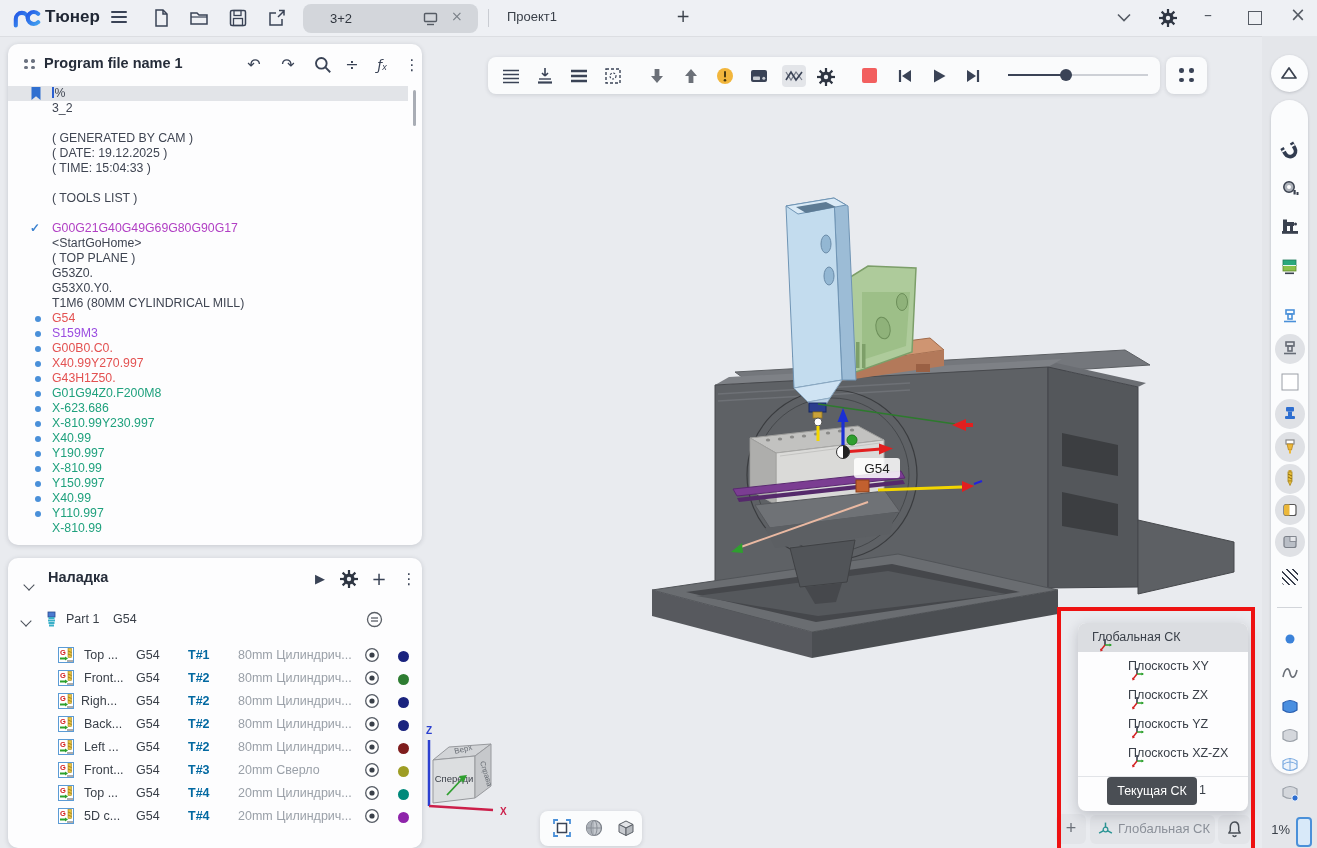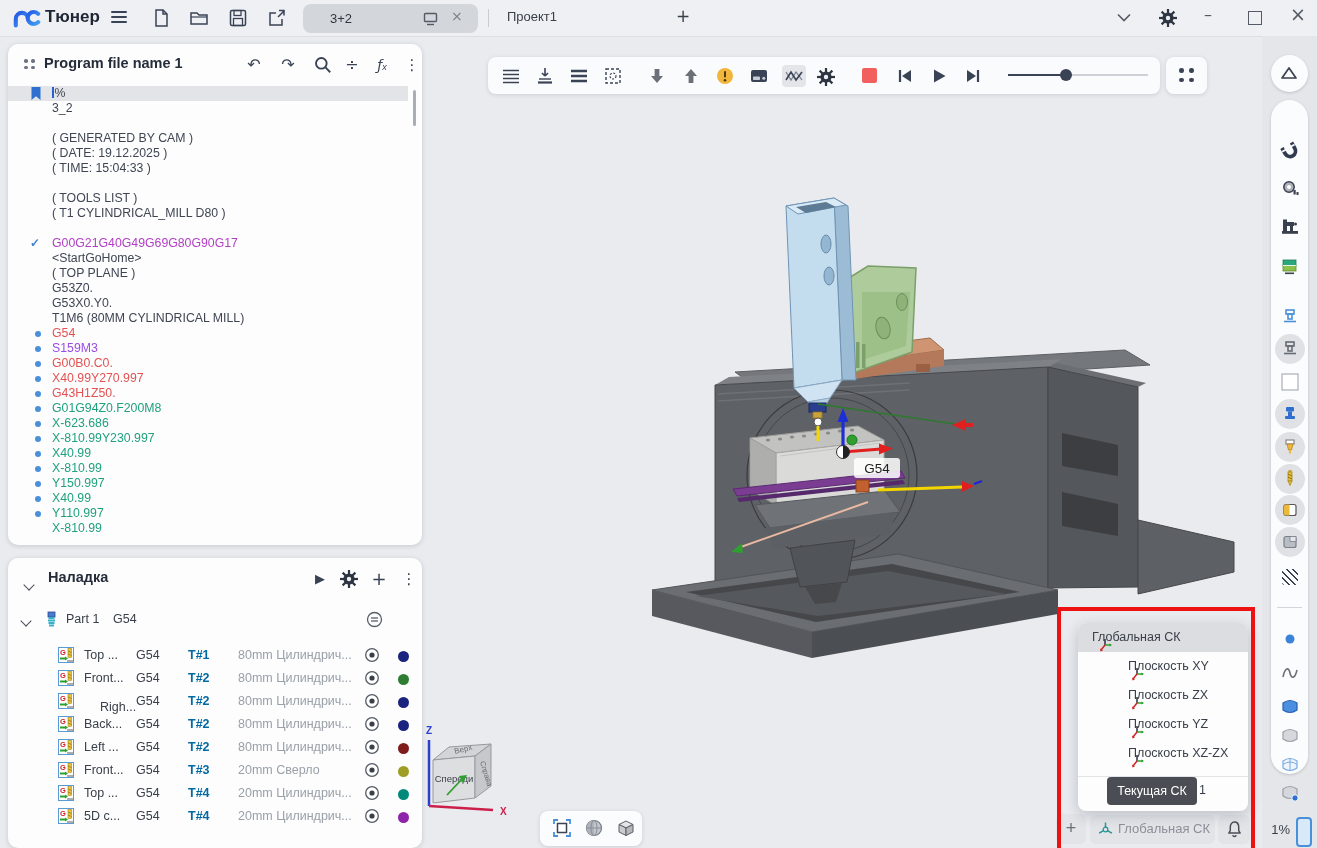--- a/index.html
+++ b/index.html
@@ -173,37 +173,37 @@
         <div class="gline hl"><span class="gmark"><svg width="12" height="15" viewBox="0 0 12 15">
               <path d="M1.5 1 h9 v13 l-4.5 -3.8 l-4.5 3.8 z" fill="#2f6fd0"></path>
             </svg></span><span class="caret"></span><span class="gtext c-dark">%</span></div>
         <div class="gline"><span class="gtext c-dark">3_2</span></div>
         <div class="gline"><span class="gtext c-dark"></span></div>
         <div class="gline"><span class="gtext c-dark">( GENERATED BY CAM )</span></div>
         <div class="gline"><span class="gtext c-dark">( DATE: 19.12.2025 )</span></div>
         <div class="gline"><span class="gtext c-dark">( TIME: 15:04:33 )</span></div>
         <div class="gline"><span class="gtext c-dark"></span></div>
         <div class="gline"><span class="gtext c-dark">( TOOLS LIST )</span></div>
-        <div class="gline"><span class="gtext c-dark">( T1 CYLINDRICAL_MILL D80 )</span></div>
         <div class="gline"><span class="gtext c-dark"></span></div>
         <div class="gline"><span class="gcheck">✓</span><span class="gtext c-magenta">G00G21G40G49G69G80G90G17</span></div>
         <div class="gline"><span class="gtext c-dark">&lt;StartGoHome&gt;</span></div>
         <div class="gline"><span class="gtext c-dark">( TOP PLANE )</span></div>
         <div class="gline"><span class="gtext c-dark">G53Z0.</span></div>
         <div class="gline"><span class="gtext c-dark">G53X0.Y0.</span></div>
         <div class="gline"><span class="gtext c-dark">T1M6 (80MM CYLINDRICAL MILL)</span></div>
         <div class="gline"><span class="bdot"></span><span class="gtext c-red">G54</span></div>
         <div class="gline"><span class="bdot"></span><span class="gtext c-violet">S159M3</span></div>
         <div class="gline"><span class="bdot"></span><span class="gtext c-red">G00B0.C0.</span></div>
         <div class="gline"><span class="bdot"></span><span class="gtext c-red">X40.99Y270.997</span></div>
         <div class="gline"><span class="bdot"></span><span class="gtext c-red">G43H1Z50.</span></div>
         <div class="gline"><span class="bdot"></span><span class="gtext c-teal">G01G94Z0.F200M8</span></div>
         <div class="gline"><span class="bdot"></span><span class="gtext c-teal">X-623.686</span></div>
         <div class="gline"><span class="bdot"></span><span class="gtext c-teal">X-810.99Y230.997</span></div>
         <div class="gline"><span class="bdot"></span><span class="gtext c-teal">X40.99</span></div>
+        <div class="gline"><span class="bdot"></span><span class="gtext c-teal">Y190.997</span></div>
         <div class="gline"><span class="bdot"></span><span class="gtext c-teal">X-810.99</span></div>
         <div class="gline"><span class="bdot"></span><span class="gtext c-teal">Y150.997</span></div>
         <div class="gline"><span class="bdot"></span><span class="gtext c-teal">X40.99</span></div>
         <div class="gline"><span class="bdot"></span><span class="gtext c-teal">Y110.997</span></div>
         <div class="gline"><span class="gtext c-teal">X-810.99</span></div>
       </div>
     <div class="scrollthumb"></div>
   </div>
 
   <div id="panel-setup" class="panel">
@@ -287,21 +287,21 @@
           <span class="scell" style="left: 50px; top: 3px;"><svg width="16" height="16" viewBox="0 0 16 16">
               <rect x="0.5" y="0.5" width="15" height="15" fill="#fff" stroke="#5b9bd5"></rect>
               <text x="2" y="8" font-size="7.5" font-weight="bold" fill="#d42222" font-family="Liberation Sans,sans-serif">G</text>
               <rect x="10" y="1.5" width="3.5" height="9" fill="#e8c33a" stroke="#a8871f" stroke-width="0.6"></rect>
               <line x1="10" y1="4" x2="13.5" y2="5.5" stroke="#8a6a10" stroke-width="0.7"></line>
               <line x1="10" y1="7" x2="13.5" y2="8.5" stroke="#8a6a10" stroke-width="0.7"></line>
               <line x1="2" y1="11.5" x2="7" y2="11.5" stroke="#2ca02c" stroke-width="2"></line>
               <polygon points="7,9.5 7,13.5 10,11.5" fill="#2ca02c"></polygon>
               <line x1="9" y1="14" x2="15" y2="14" stroke="#8a8a8a" stroke-width="1.4"></line>
             </svg></span>
-          <span class="scell " style="left: 92px; margin-top: 6px;">Righ...</span>
+          <span class="scell " style="left: 73px;">Righ...</span>
           <span class="scell " style="left: 128px;">G54</span>
           <span class="scell t-tool" style="left: 180px;">T#2</span>
           <span class="scell t-desc" style="left: 230px;">80mm Цилиндрич...</span>
           <span class="scell" style="left: 356px; top: 3px;"><svg width="16" height="16" viewBox="0 0 16 16">
               <circle cx="8" cy="8" r="6.3" fill="#fff" stroke="#555b64" stroke-width="1.3"></circle>
               <circle cx="8" cy="8" r="2.6" fill="#3a4049"></circle>
             </svg></span>
           <span class="opdot" style="left: 390px; background: rgb(26, 35, 126);"></span>
         </div>
         <div class="srow" style="top: 155px;">

